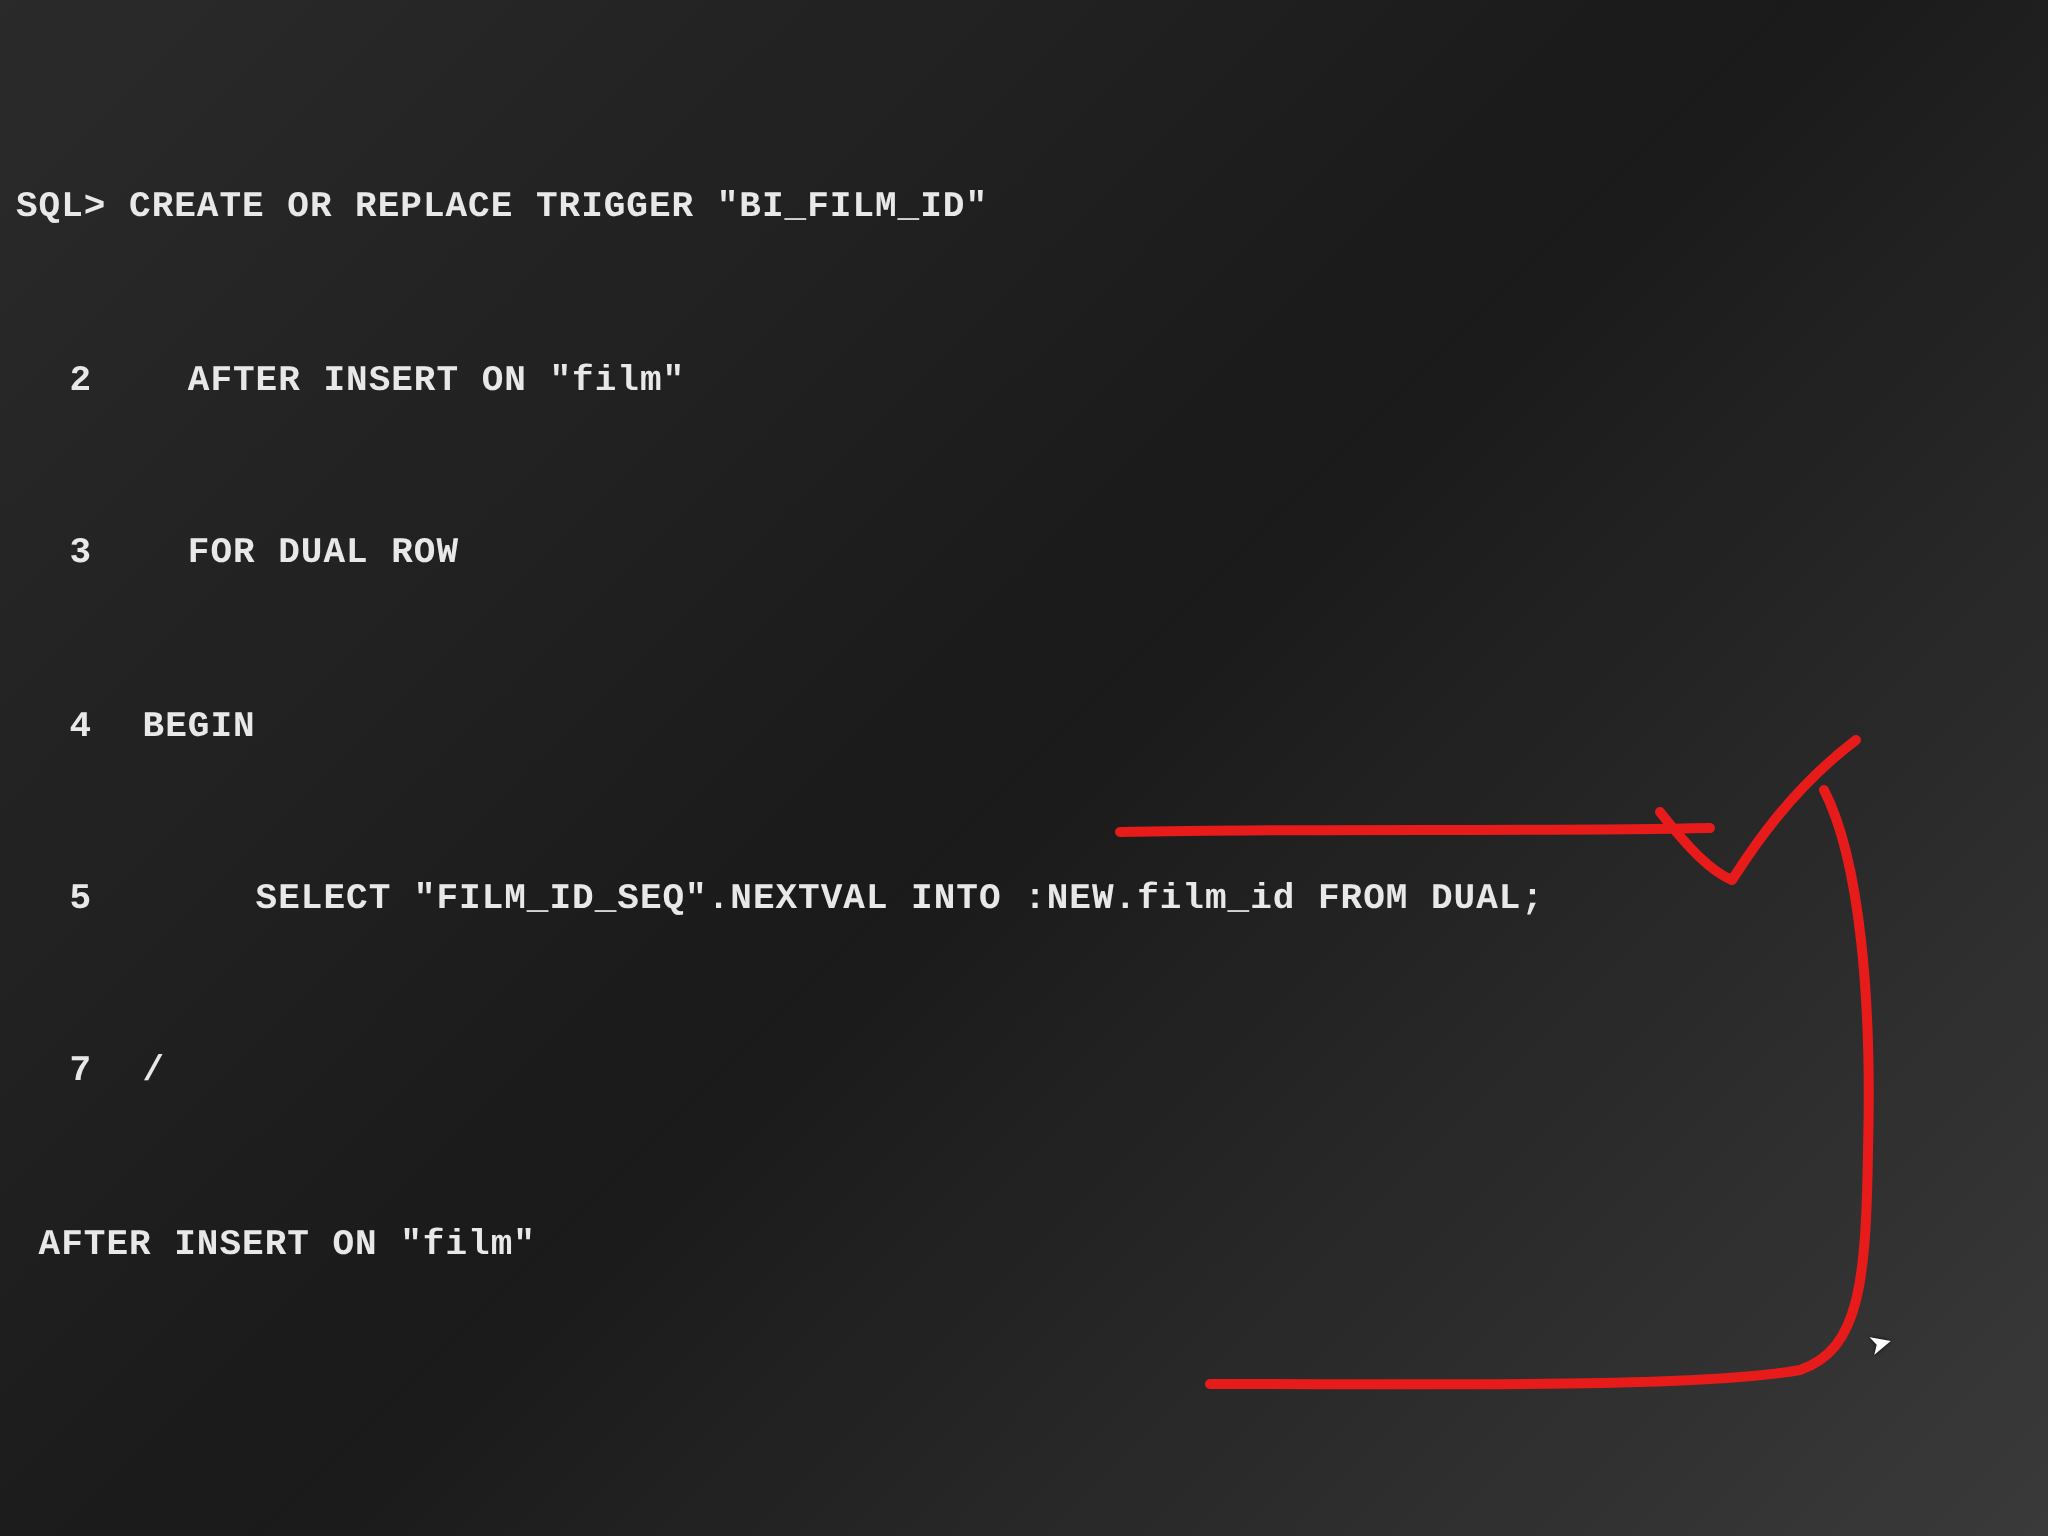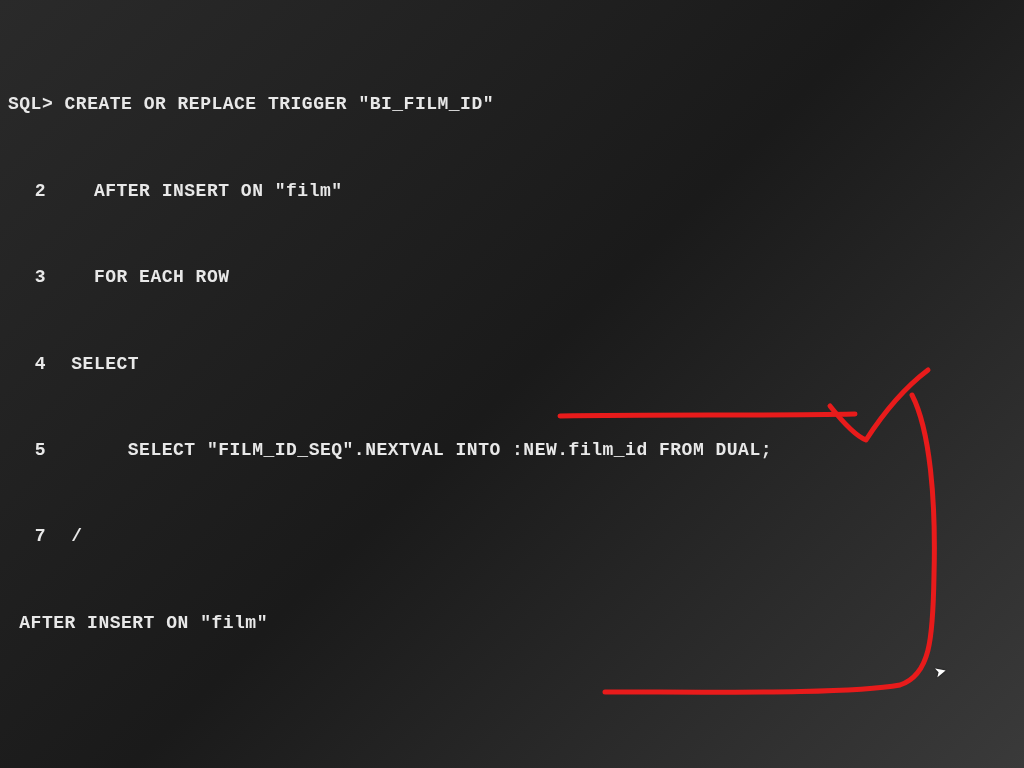--- a/index.html
+++ b/index.html
@@ -62,22 +62,22 @@
       transform: rotate(-15deg);
     }
   </style>
 </head>
 <body>
 
 <div class="terminal">
   
   <span class="line"><span class="prompt">SQL&gt;</span> <span class="code">CREATE OR REPLACE TRIGGER "BI_FILM_ID"</span></span>
   <span class="line"><span class="lineno">2</span><span class="code">   AFTER INSERT ON "film"</span></span>
-  <span class="line"><span class="lineno">3</span><span class="code">   FOR EACH ROW</span></span>
-  <span class="line"><span class="lineno">4</span><span class="code"> SELECT</span></span>
+  <span class="line"><span class="lineno">3</span><span class="code">   FOR DUAL ROW</span></span>
+  <span class="line"><span class="lineno">4</span><span class="code"> BEGIN</span></span>
   <span class="line"><span class="lineno">5</span><span class="code">      SELECT "FILM_ID_SEQ".NEXTVAL INTO :NEW.film_id FROM DUAL;</span></span>
   <span class="line"><span class="lineno">7</span><span class="code"> /</span></span>
   <span class="line"> AFTER INSERT ON "film"</span>
   
   
   
 
   
   
 </div>

